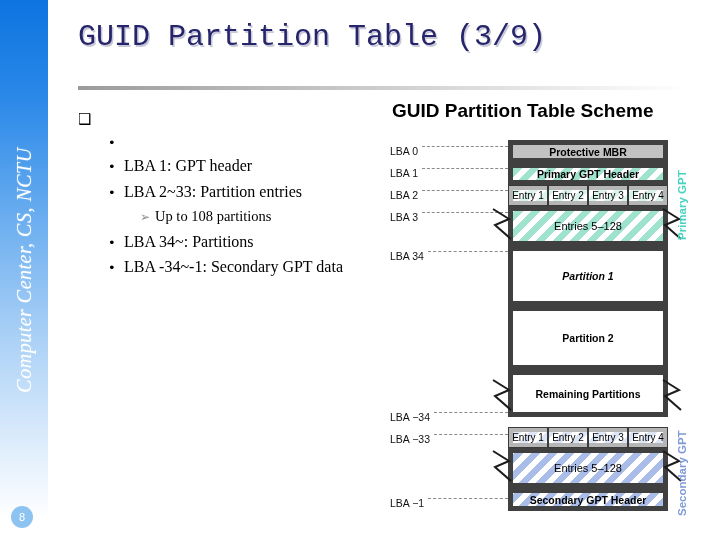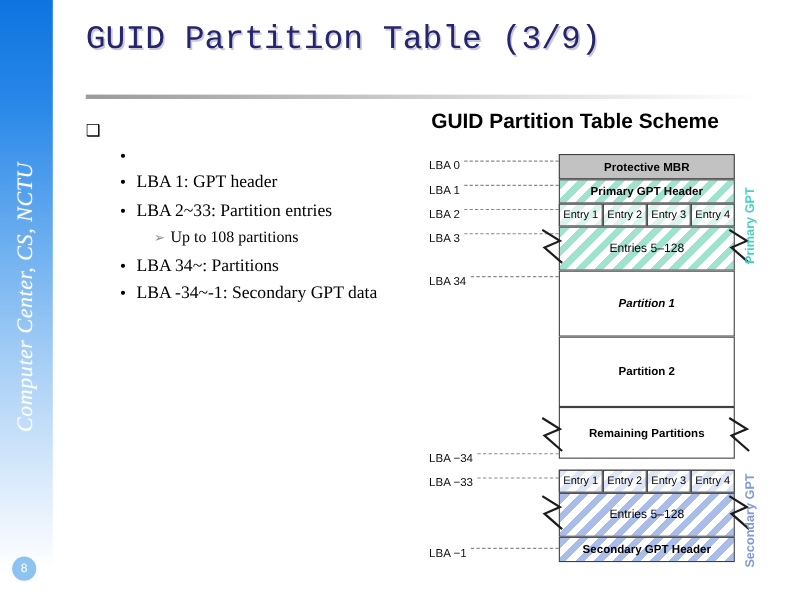--- a/index.html
+++ b/index.html
@@ -129,21 +129,21 @@
     font-weight: bold;
     font-size: 19px;
     color: #000000;
     white-space: nowrap;
   }
   #diag-body { position: absolute; left: 0; top: 0; width: 332px; height: 420px; }
 
   .blk {
     position: absolute;
     box-sizing: border-box;
-    border: 1px solid #404040;
+    border: 5px solid #404040;
     font-family: "Liberation Sans", sans-serif;
     font-weight: bold;
     font-size: 10.5px;
     color: #000000;
     display: flex;
     align-items: center;
     justify-content: center;
     text-align: center;
     white-space: nowrap;
   }

